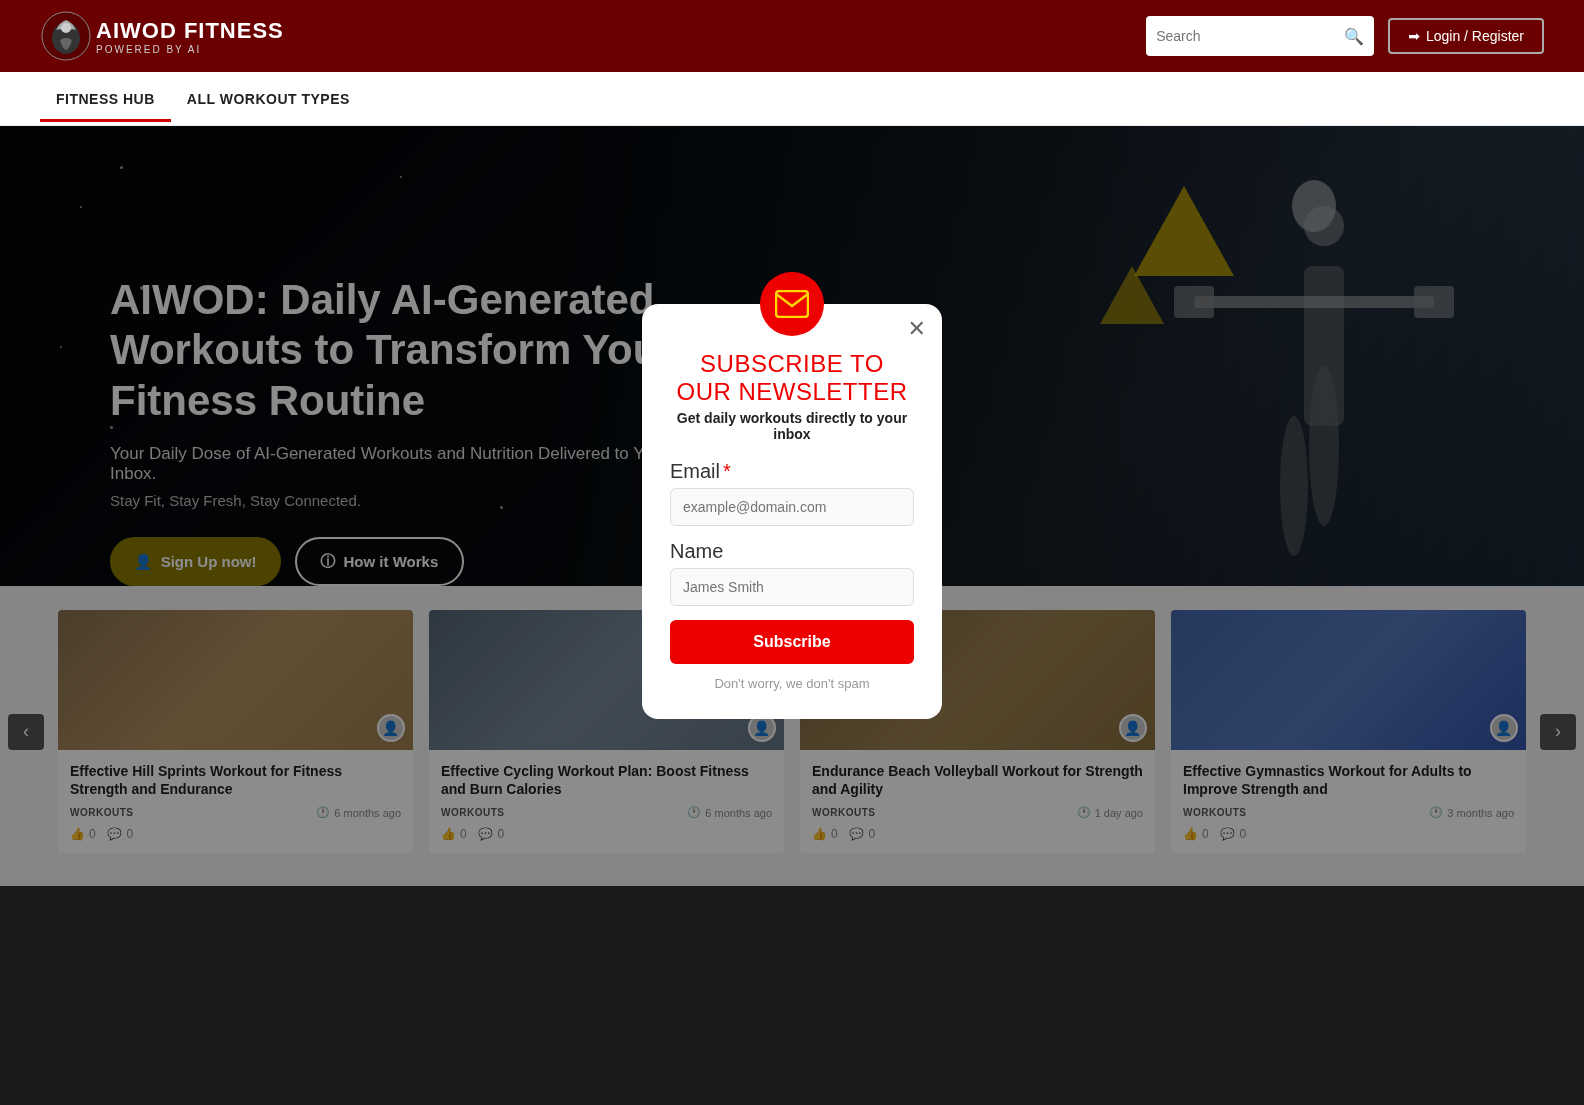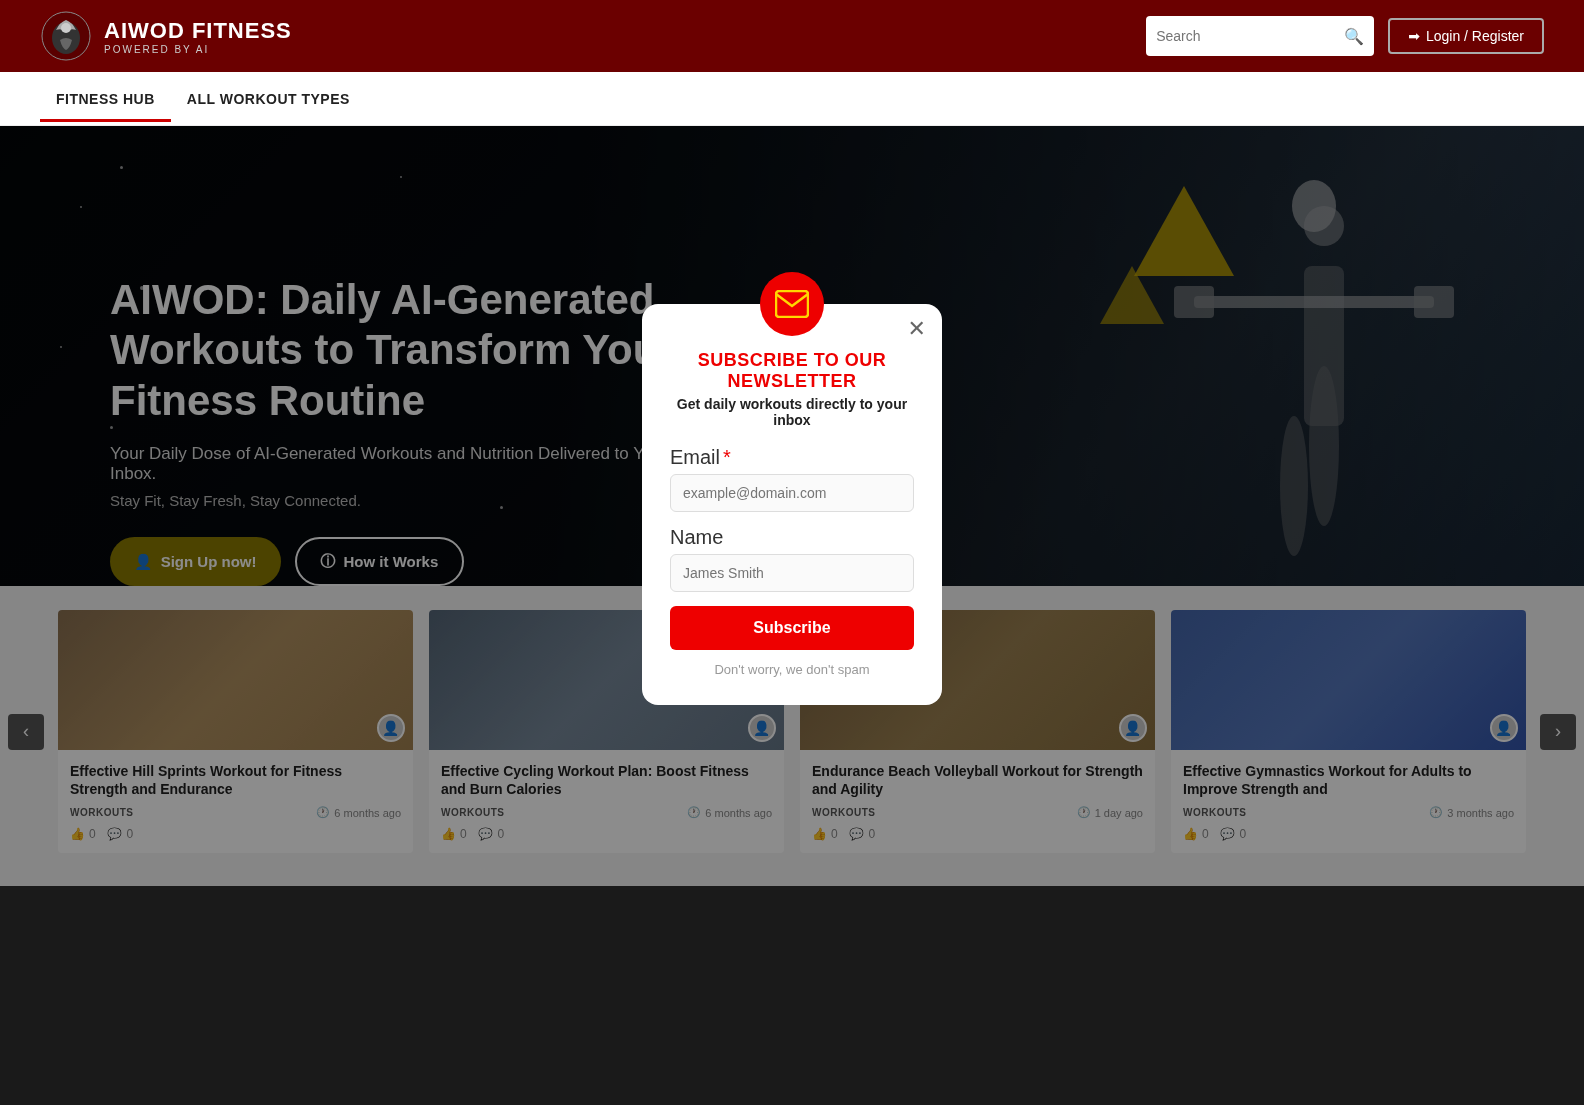--- a/index.html
+++ b/index.html
@@ -10,21 +10,21 @@
       background: #6b0000;
       display: flex;
       align-items: center;
       justify-content: space-between;
       padding: 0 40px;
       height: 72px;
     }
     .logo-area {
       display: flex;
       align-items: center;
-      gap: 12px;
+      gap: 4px;
     }
     .logo-icon {
       width: 52px;
       height: 52px;
     }
     .logo-text {
       color: #fff;
       font-size: 22px;
       font-weight: 800;
       letter-spacing: 1px;
@@ -267,22 +267,22 @@
       top: 14px;
       right: 16px;
       background: none;
       border: none;
       font-size: 22px;
       color: #666;
       cursor: pointer;
       line-height: 1;
     }
     .modal-title {
-      font-size: 18px;
-      font-weight: 700;
+      font-size: 24px;
+      font-weight: 400;
       color: #e00;
       text-align: center;
       letter-spacing: 0.5px;
       margin-bottom: 4px;
       text-transform: uppercase;
     }
     .modal-subtitle {
       font-size: 14px;
       font-weight: 700;
       color: #222;

